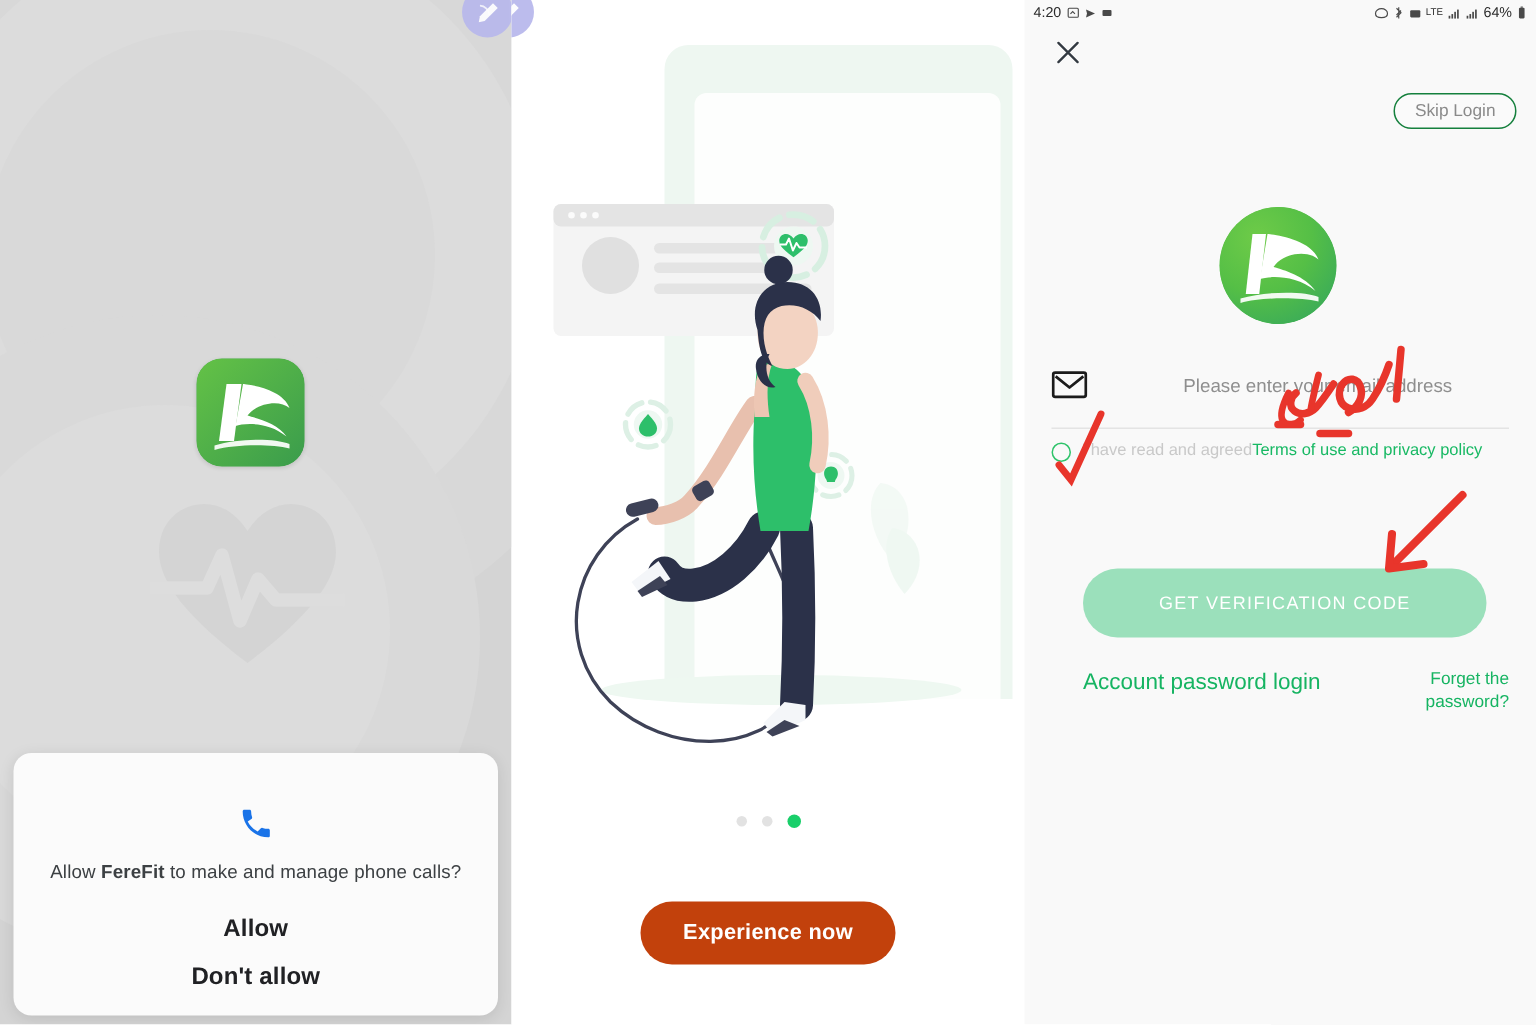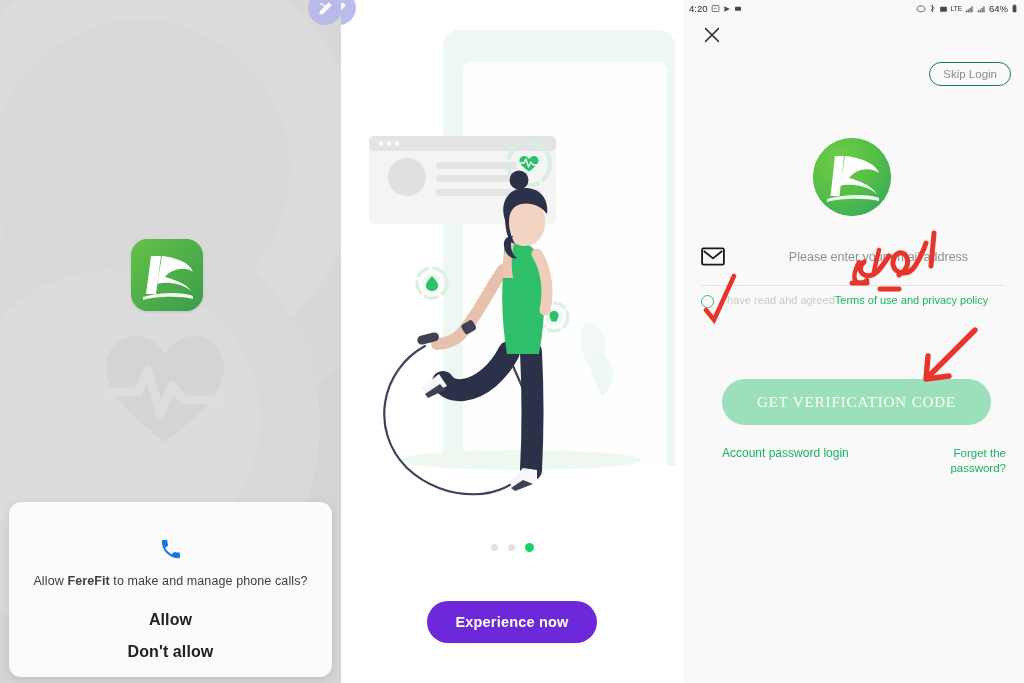--- a/index.html
+++ b/index.html
@@ -84,21 +84,21 @@
   .illu { position:absolute; left:0; top:22px; width:342px; height:500px; }
   .dots {
     position:absolute; left:0; top:543px; width:342px;
     display:flex; justify-content:center; gap:10px; align-items:center;
   }
   .dot { width:7px; height:7px; border-radius:50%; background:#e2e2e2; }
   .dot.active { background:#19cf6a; width:9px; height:9px; }
   .experience-btn {
     position:absolute; left:86px; top:601px;
     width:170px; height:42px; border-radius:21px;
-    background:#6d28d9; border:none;
+    background:#c2410c; border:none;
     color:#ffffff; font-size:14.5px; font-weight:bold;
     font-family:inherit; cursor:pointer; letter-spacing:.2px;
   }
 
   
   .panel3 {
     position:relative;
     width:341px; height:683px;
     background:#f9f9f9;
     overflow:hidden;
@@ -161,26 +161,26 @@
   }
   .terms-text {
     font-size:11px; line-height:15px; color:#c9c9c9;
   }
   .terms-link { color:#18b964; cursor:pointer; }
 
   .verify-btn {
     position:absolute; left:39px; top:379px;
     width:269px; height:46px; border-radius:23px;
     background:#9be0bb; border:none;
-    color:#ffffff; font-size:15px; letter-spacing:.9px;
-    font-family:Liberation Serif, serif; cursor:pointer;
+    color:#ffffff; font-size:12px; letter-spacing:.9px;
+    font-family:Liberation Sans, sans-serif; cursor:pointer;
   }
   .acct-login {
     position:absolute; left:39px; top:446px;
-    font-size:12px; color:#16b462; cursor:pointer;
+    font-size:15px; color:#16b462; cursor:pointer;
   }
   .forget-pw {
     position:absolute; right:18px; top:446px;
     width:72px; text-align:right;
     font-size:11.5px; line-height:15px; color:#16b462; cursor:pointer;
   }
 
   
   .annot { position:absolute; left:0; top:0; width:341px; height:683px; pointer-events:none; }
 </style>

